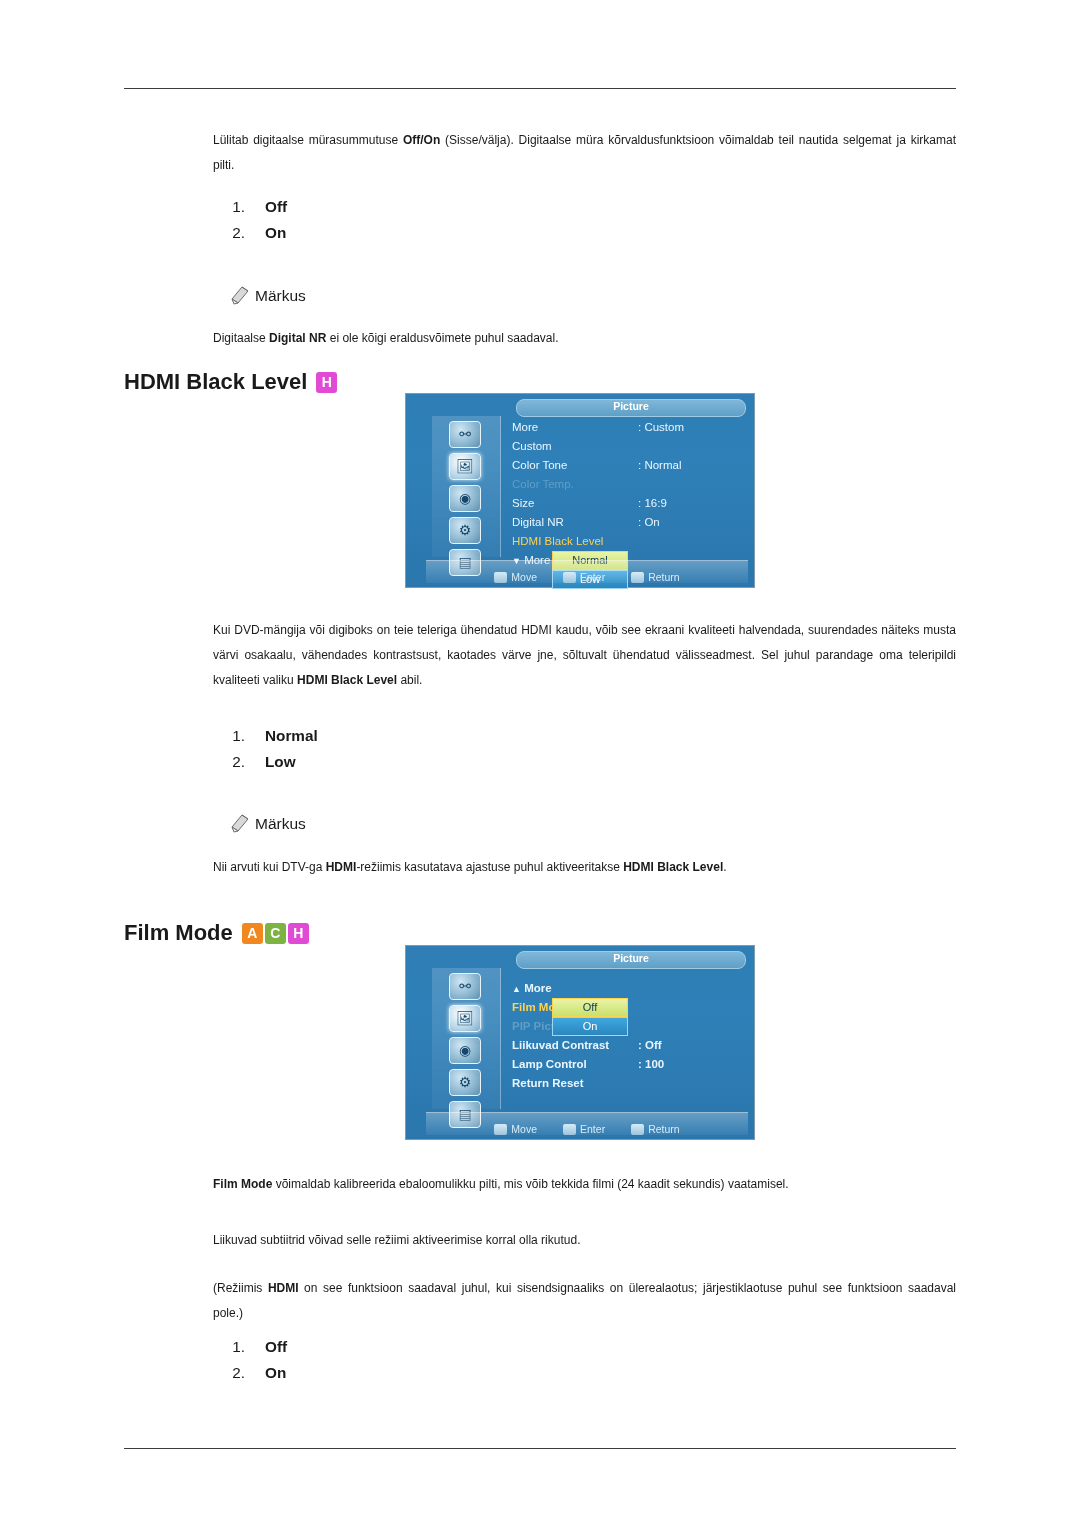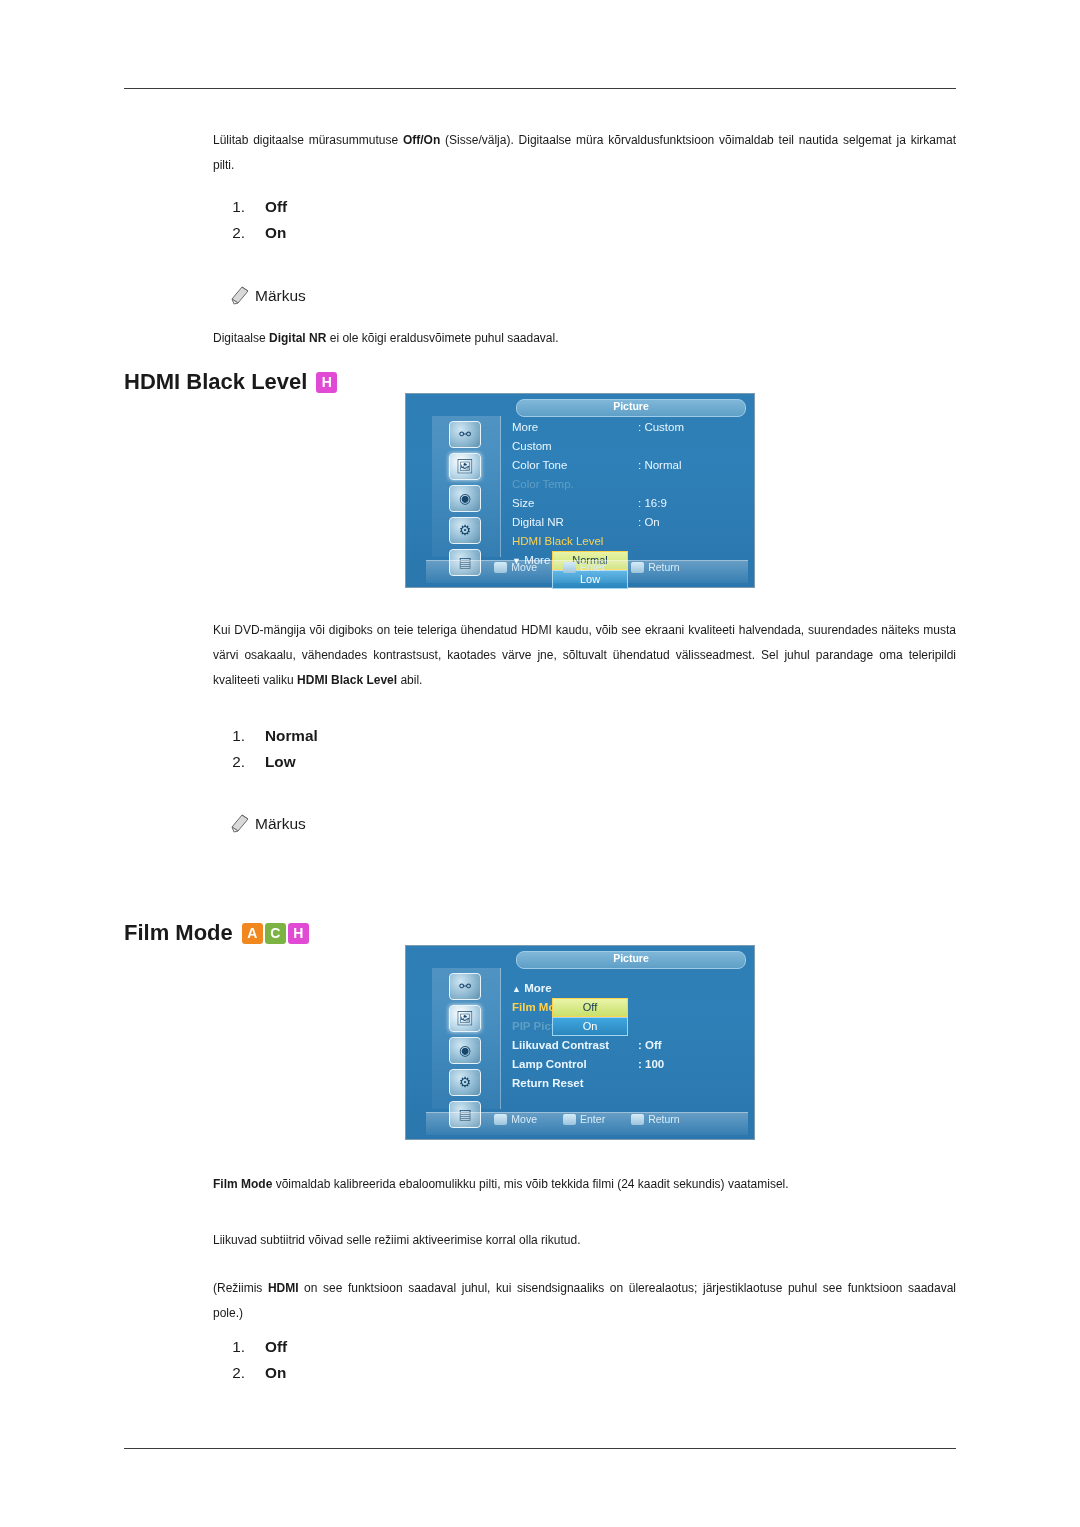--- a/index.html
+++ b/index.html
@@ -112,21 +112,21 @@
   .osd-sel2 {
     position:absolute; left:126px; width:74px; height:17px; line-height:17px;
     font-size:11px; text-align:center; color:#ffffff;
     background:linear-gradient(180deg,#3fa7e0 0%, #2b86bd 100%);
     border:1px solid #9fd6f2;
   }
   .osd-footer {
     position:absolute; left:0; right:6px; bottom:4px; height:22px;
     background:linear-gradient(180deg, rgba(255,255,255,0.28), rgba(255,255,255,0.06));
     border-top:1px solid rgba(255,255,255,0.5);
-    display:flex; align-items:flex-start; justify-content:center; gap:26px;
+    display:flex; align-items:flex-end; justify-content:center; gap:26px;
     font-size:10.5px; color:#d8ecf8;
   }
   .osd-footer .fitem { display:flex; align-items:center; gap:4px; }
   .osd-footer .fico {
     width:13px; height:11px; border-radius:2px;
     background:linear-gradient(180deg,#d6ecf8,#9cc4dc);
     display:inline-block;
   }
   .arrow-up { font-size:9px; }
 </style>
@@ -257,20 +257,23 @@
     <span class="note-icon">
       <svg width="22" height="22" viewBox="0 0 22 22">
         <path d="M3 16 L13 4 L19 8 L9 20 Z" fill="#d9d9d9" stroke="#6b6b6b" stroke-width="1"></path>
         <path d="M3 16 L5 21 L9 20 Z" fill="#f2f2f2" stroke="#6b6b6b" stroke-width="1"></path>
         <path d="M13 4 L19 8" stroke="#6b6b6b" stroke-width="1"></path>
       </svg>
     </span>
     <span class="note-label">Märkus</span>
   </div>
 
+  <div class="body-col" style="top:855px;">
+    <div class="para"><span>Nii arvuti kui DTV-ga </span><span class="b">HDMI</span><span>-režiimis kasutatava ajastuse puhul aktiveeritakse </span><span class="b">HDMI Black Level</span><span>.</span></div>
+  </div>
 
   <h2 class="section" style="position:absolute; left:124px; top:920px;">
     <span>Film Mode</span>
     <span class="badge-group">
       <span class="badge a">A</span>
       <span class="badge c">C</span>
       <span class="badge h">H</span>
     </span>
   </h2>
 

